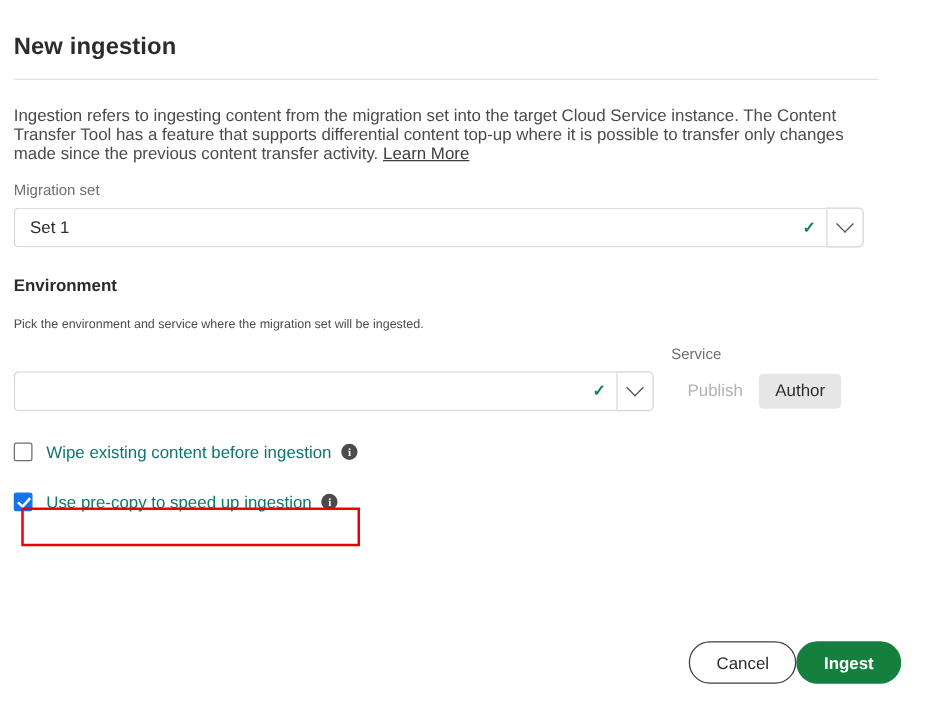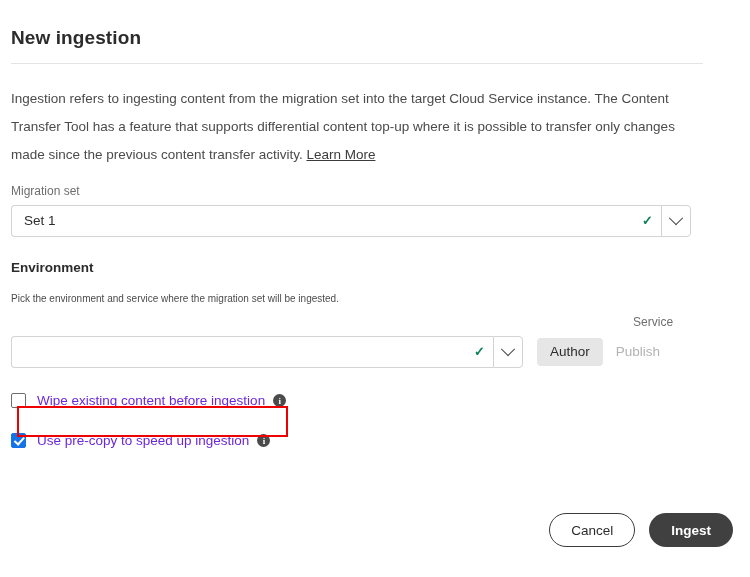--- a/index.html
+++ b/index.html
@@ -41,21 +41,21 @@
     margin-top: 13px;
     height: 1px;
     background: #e4e4e4;
     width: 692px;
   }
 
   
   .intro {
     margin-top: 21px;
     font-size: 13.5px;
-    line-height: 28px;
+    line-height: 15px;
     color: #4b4b4b;
     width: 678px;
   }
   .learn-more {
     color: #3c3c3c;
     text-decoration: underline;
     cursor: pointer;
   }
 
   
@@ -144,21 +144,20 @@
   .service-block {
     margin-left: 14px;
     display: flex;
     flex-direction: column;
   }
   .service-label {
     font-size: 12px;
     color: #6e6e6e;
     line-height: 16px;
     margin-bottom: 6px;
-    text-align: right;
   }
   .service-buttons {
     display: flex;
     align-items: center;
     height: 32px;
   }
   .svc-btn {
     box-sizing: border-box;
     height: 28px;
     padding: 0 13px;
@@ -213,21 +212,21 @@
   .cb.checked::after {
     content: "";
     width: 4px;
     height: 8px;
     border-right: 2px solid #fff;
     border-bottom: 2px solid #fff;
     transform: rotate(42deg) translate(-0.5px,-1px);
   }
   .cb-label {
     font-size: 13.5px;
-    color: #6d28d9;
+    color: #0f766e;
     margin-left: 11px;
     line-height: 18px;
     white-space: nowrap;
   }
   .info-icon {
     width: 13px;
     height: 13px;
     border-radius: 50%;
     background: #4b4b4b;
     color: #fff;
@@ -250,25 +249,24 @@
     width: 271px;
     height: 31px;
     border: 2.5px solid #ee0000;
     box-sizing: border-box;
     pointer-events: none;
   }
 
   
   .footer {
     position: absolute;
-    right: 17px;
+    right: 29px;
     top: 513px;
     display: flex;
     align-items: center;
-    gap: 14px;
   }
   .btn {
     box-sizing: border-box;
     height: 34px;
     border-radius: 17px;
     font-size: 13.5px;
     display: flex;
     align-items: center;
     justify-content: center;
     cursor: pointer;
@@ -276,21 +274,21 @@
   }
   .btn-cancel {
     padding: 0 21px;
     border: 1.6px solid #3c3c3c;
     background: #fff;
     color: #2c2c2c;
   }
   .btn-ingest {
     padding: 0 22px;
     border: none;
-    background: #404040;
+    background: #15803d;
     color: #fff;
     font-weight: bold;
   }
 </style>
 </head>
 <body>
 
 <div class="dialog">
 
   <h1 class="dialog-title">New ingestion</h1>
@@ -326,22 +324,22 @@
         <span class="valid-check">✓</span>
       </div>
       <div class="combo-button">
         <span class="chev"></span>
       </div>
     </div>
 
     <div class="service-block">
       <div class="service-label">Service</div>
       <div class="service-buttons">
+        <button class="svc-btn disabled">Publish</button>
         <button class="svc-btn selected">Author</button>
-        <button class="svc-btn disabled">Publish</button>
       </div>
     </div>
   </div>
 
   <div class="checkbox-row wipe">
     <span class="cb unchecked"></span>
     <span class="cb-label">Wipe existing content before ingestion</span>
     <span class="info-icon">i</span>
   </div>
 

